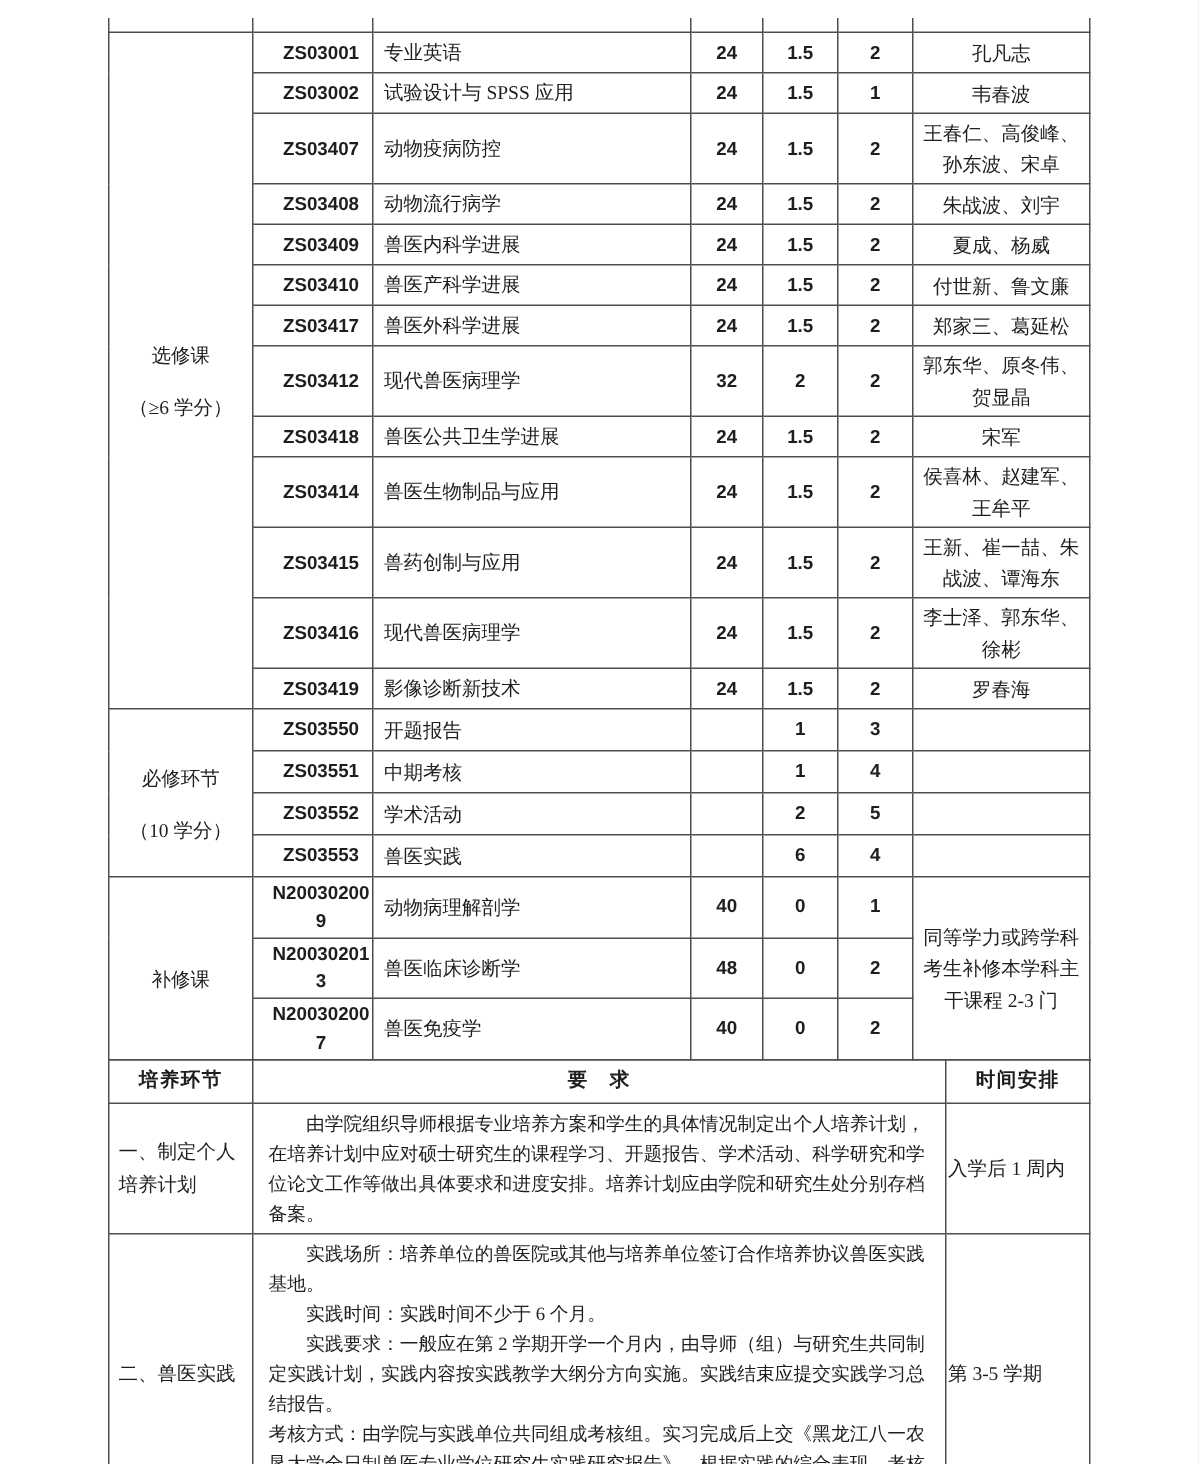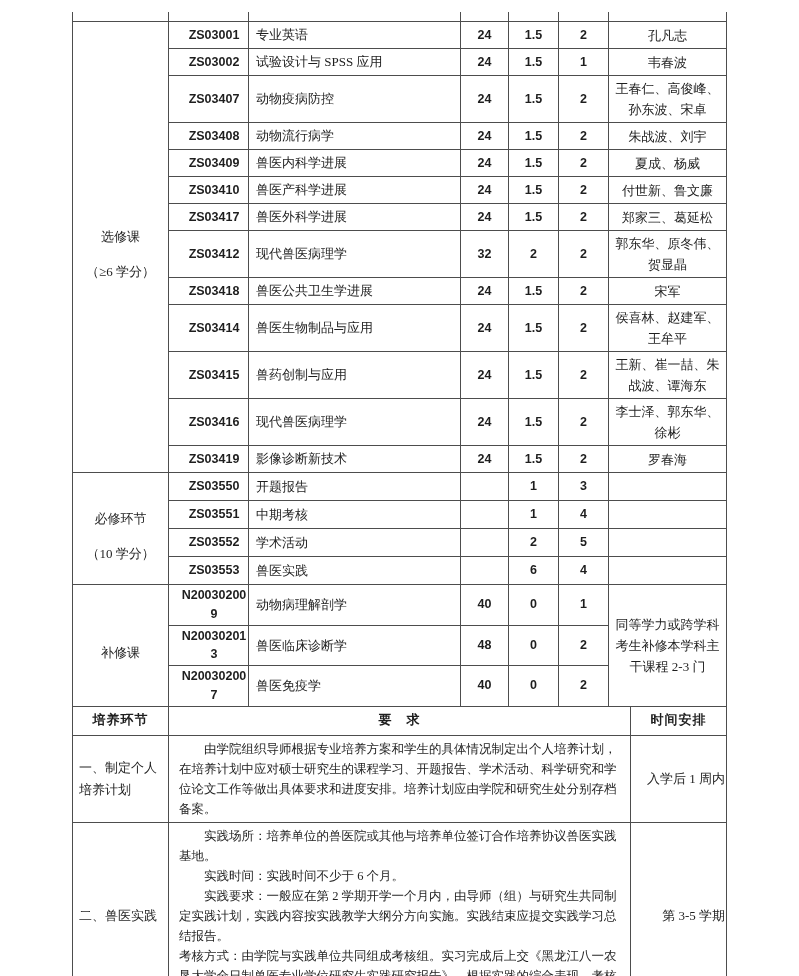--- a/index.html
+++ b/index.html
@@ -22,21 +22,21 @@
   .sec-0 td{height:22px;}
   .sec-1 td{height:23px;}
   .sec-2 td{height:30px;}
   .req-table{margin-top:-1px;}
   .req-title{text-align:center;font-weight:bold;height:23px;font-size:13.5px;letter-spacing:1px;}
   .req-head{text-align:center;font-weight:bold;height:26px;font-size:13px;letter-spacing:1px;font-family:Liberation Mono, monospace;}
   .req-stage{text-align:left;padding:4px 6px;font-size:13px;line-height:22px;}
   .req-text{text-align:left;padding:3px 10px;font-size:12.5px;line-height:20px;}
   .req-text p{margin:0;}
   .req-text p.indent{text-indent:2em;}
-  .req-time{text-align:right;font-size:13px;}
+  .req-time{text-align:left;font-size:13px;}
 </style>
 </head>
 <body>
 
 <div class="page">
   <div class="tables">
 
     <table class="course-table">
       <colgroup>
         <col style="width:96px">

